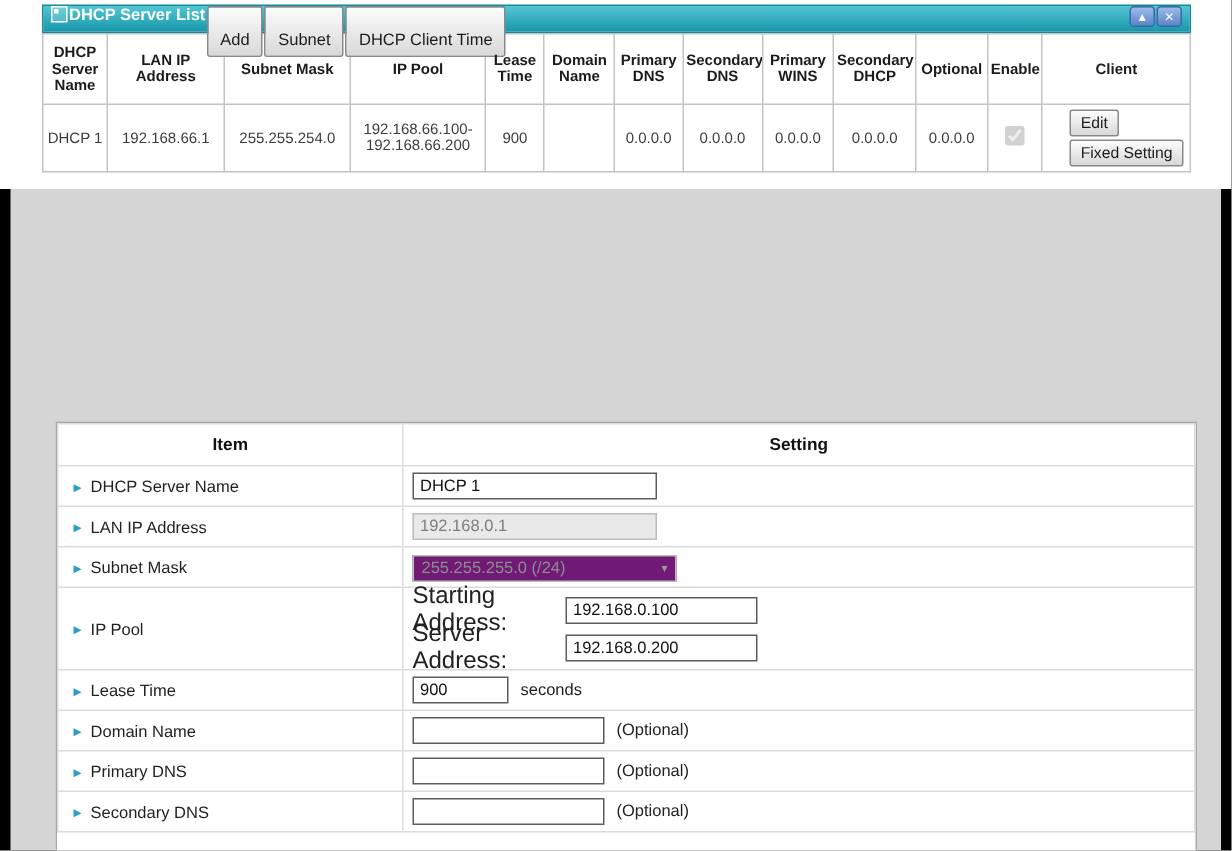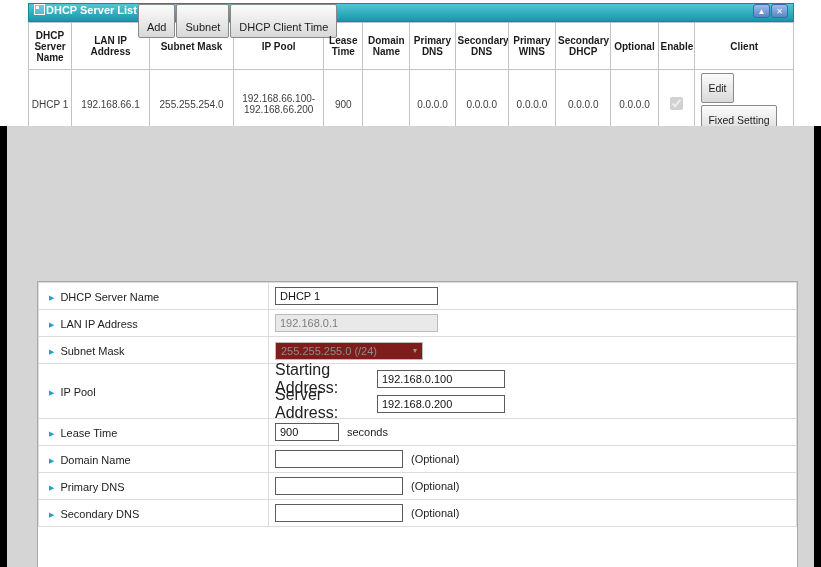--- a/index.html
+++ b/index.html
@@ -33,21 +33,21 @@
     color:#fff; font-size:8px; line-height:11px; text-align:center; padding:0; cursor:pointer; font-family:inherit;
   }
 
   
   #list-panel { position:absolute; left:28px; top:3px; width:766px; }
   .list-table { width:766px; border-collapse:collapse; table-layout:fixed; background:#fff; }
   .list-table th, .list-table td { border:1px solid #c3c3c3; text-align:center; vertical-align:middle; padding:1px 2px; overflow:hidden; }
   .list-table th { font-size:10px; font-weight:bold; color:#1b1b1b; height:44px; }
   .list-table td { font-size:10px; color:#3c3c3c; height:42px; word-wrap:break-word; }
   .actions-cell { text-align:left; padding-left:4px; }
-  .act-btn { display:block; margin:2px 4px; height:30px; font-size:10.5px; padding:0 6px; }
+  .act-btn { display:block; margin:2px 16px; height:18px; font-size:10.5px; padding:0 6px; }
   .list-check { width:13px; height:13px; margin:0; }
 
   
   #config-panel {
     position:absolute; left:30px; top:155px; width:761px; height:412px; box-sizing:border-box;
     background:#fff; border:1px solid #a8a8a8; display:flex; flex-direction:column;
   }
   #config-panel .panel-header { flex:0 0 20px; height:20px; }
   .config-table { width:100%; border-collapse:collapse; table-layout:fixed; }
   .config-table th, .config-table td { border:1px solid #dcdcdc; }
@@ -56,21 +56,21 @@
   .bullet { color:#2a9fc6; font-size:7px; margin-right:6px; vertical-align:1px; }
   .item-label { font-size:11px; color:#222; }
   .setting-cell { padding:2px 2px 2px 6px; }
 
   .inp { box-sizing:border-box; height:18px; border:1px solid #5c5c5c; background:#fff; color:#111;
          font-size:11px; font-family:inherit; padding:1px 4px; vertical-align:middle; }
   .inp:disabled { background:#e9e9e9; border-color:#bcbcbc; color:#7d7d7d; }
   .w160{width:163px} .w130{width:128px} .w62{width:64px}
 
   .fake-select {
-    width:148px; height:18px; box-sizing:border-box; background:#7f1d1d; border:1px solid #bcbcbc;
+    width:176px; height:18px; box-sizing:border-box; background:#701a75; border:1px solid #bcbcbc;
     color:#8d8d8d; font-size:11px; display:inline-flex; align-items:center; justify-content:space-between; padding:0 5px;
   }
   .dd-arrow { font-size:8px; color:#9a9a9a; }
 
   .pool-row { display:flex; align-items:center; height:25px; }
   .pool-label { font-size:16px; color:#222; width:102px; }
   .suffix { font-size:11px; color:#222; margin-left:8px; vertical-align:middle; }
 </style>
 </head>
 <body>
@@ -147,20 +147,24 @@
 </div>
 
 <div class="gray-area">
   <div id="config-panel">
     <table class="config-table">
       <colgroup>
           <col style="width:230px">
           <col>
         </colgroup>
       <tbody>
+          <tr>
+        <th>Item</th>
+        <th>Setting</th>
+      </tr>
       <tr>
         <td class="item-cell"><span class="bullet">▶</span><span class="item-label">DHCP Server Name</span></td>
         <td class="setting-cell"><input class="inp w160" value="DHCP 1" style=""></td>
       </tr>
       <tr>
         <td class="item-cell"><span class="bullet">▶</span><span class="item-label">LAN IP Address</span></td>
         <td class="setting-cell"><input class="inp w160" disabled="" value="192.168.0.1" style=""></td>
       </tr>
       <tr>
         <td class="item-cell"><span class="bullet">▶</span><span class="item-label">Subnet Mask</span></td>

